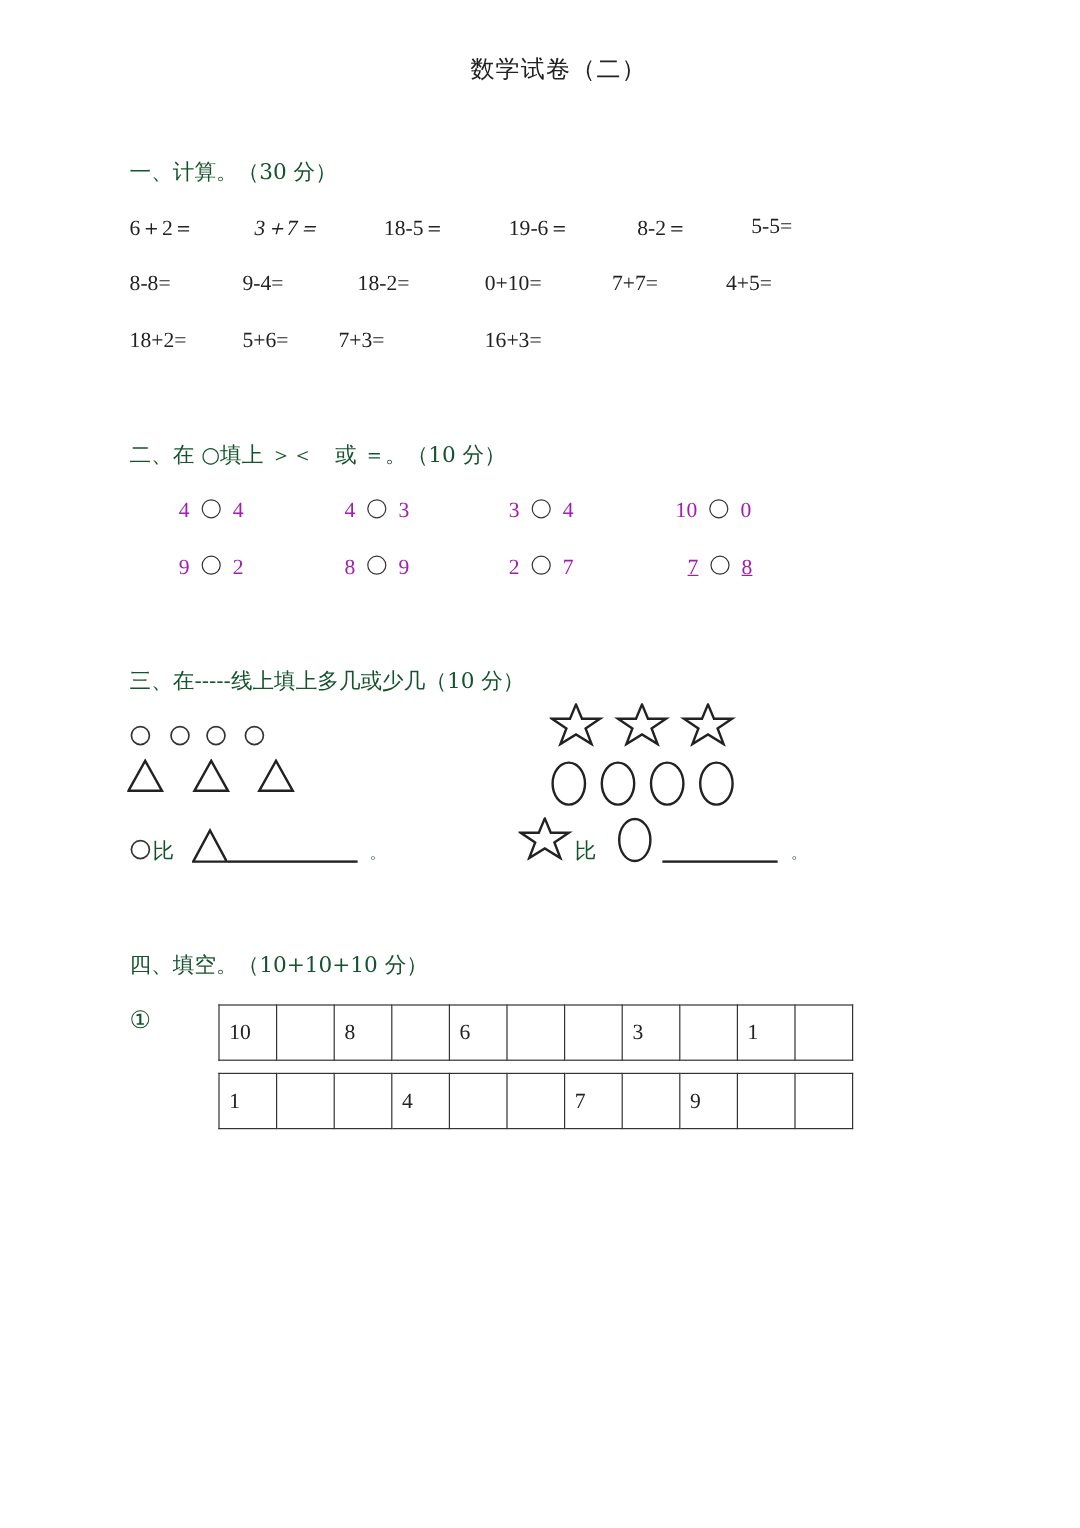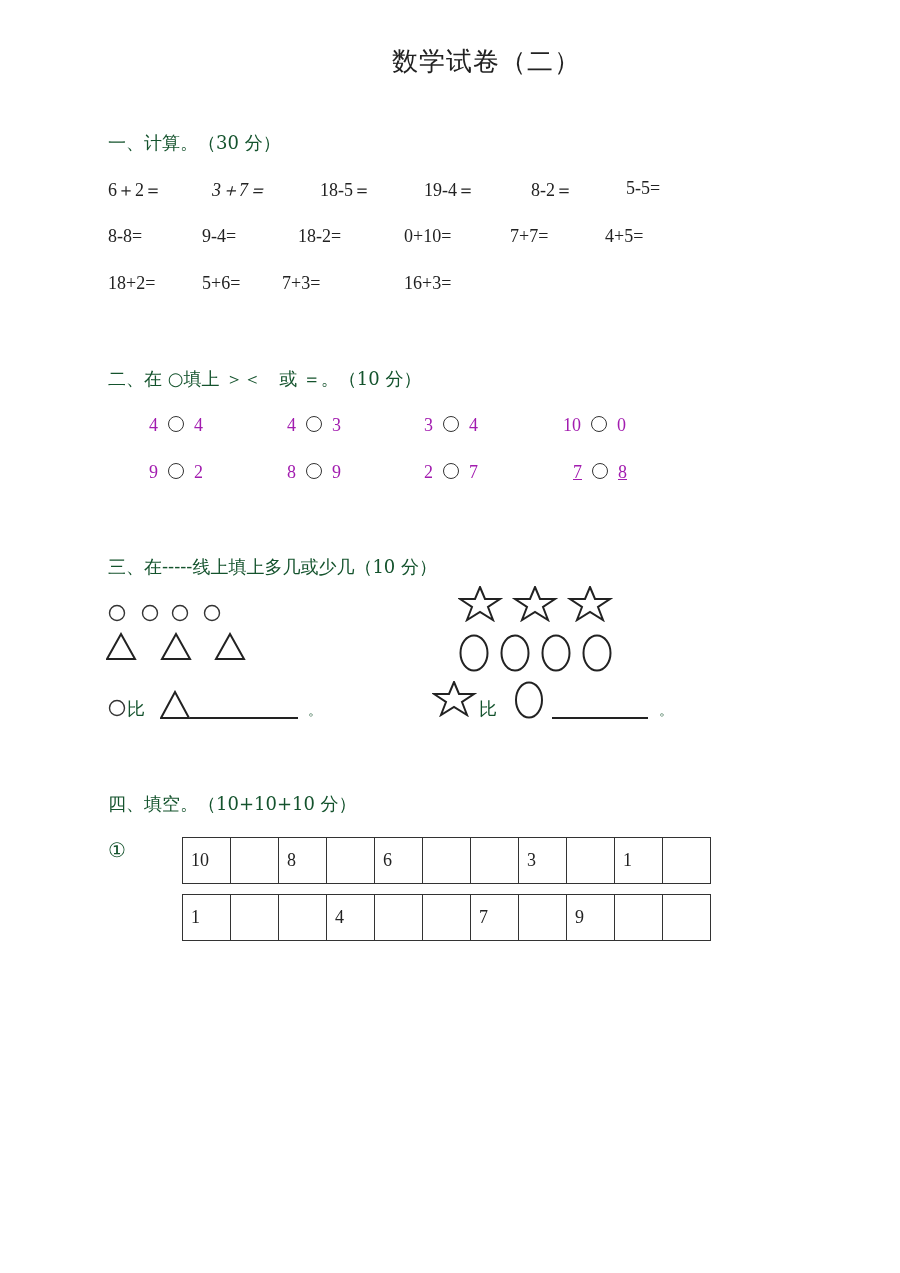--- a/index.html
+++ b/index.html
@@ -1,21 +1,21 @@
 <!DOCTYPE html>
 <html><head>
 <meta charset="utf-8">
 <style>
   html, body { margin: 0; padding: 0; }
   body {
     width: 900px; height: 1273px; background: #ffffff; position: relative; overflow: hidden;
     font-family: "DejaVu Serif", "Liberation Serif", serif; color: #1a1a1a;
   }
   .abs { position: absolute; white-space: nowrap; }
-  .title { left: 392px; top: 44px; font-size: 26px; letter-spacing: 1px; color: #222; }
+  .title { left: 392px; top: 44px; font-size: 20px; letter-spacing: 1px; color: #222; }
   .heading { font-size: 18px; color: #14532d; }
   .expr { font-size: 18px; font-family: "Liberation Serif", serif; color: #222; }
   .cmp { font-size: 18px; font-family: "Liberation Serif", serif; color: #a21caf; }
   .cmp .circ { display: inline-block; width: 14px; height: 14px; border: 1.4px solid #333; border-radius: 50%; vertical-align: -1px; margin: 0 10px; }
   .blank { display: inline-block; border-bottom: 2px solid #222; }
   table.grid { position: absolute; border-collapse: collapse; }
   table.grid td {
     width: 48px; height: 46px; border: 1.5px solid #333; padding: 0 0 0 8px; box-sizing: border-box;
     font-family: "Liberation Serif", serif; font-size: 18px; color: #222; vertical-align: middle;
   }
@@ -23,21 +23,21 @@
 </head>
 <body>
 
 <div class="abs title">数学试卷（二）</div>
 
 <div class="abs heading" style="left:108px;top:131px;">一、计算。（30 分）</div>
 
 <div class="abs expr" style="left:108px;top:178px;">6＋2＝</div>
 <div class="abs expr" style="left:212px;top:178px;font-style:italic;">3＋7＝</div>
 <div class="abs expr" style="left:320px;top:178px;">18-5＝</div>
-<div class="abs expr" style="left:424px;top:178px;">19-4＝</div>
+<div class="abs expr" style="left:424px;top:178px;">19-6＝</div>
 <div class="abs expr" style="left:531px;top:178px;">8-2＝</div>
 <div class="abs expr" style="left:626px;top:178px;">5-5=</div>
 
 <div class="abs expr" style="left:108px;top:226px;">8-8=</div>
 <div class="abs expr" style="left:202px;top:226px;">9-4=</div>
 <div class="abs expr" style="left:298px;top:226px;">18-2=</div>
 <div class="abs expr" style="left:404px;top:226px;">0+10=</div>
 <div class="abs expr" style="left:510px;top:226px;">7+7=</div>
 <div class="abs expr" style="left:605px;top:226px;">4+5=</div>
 

